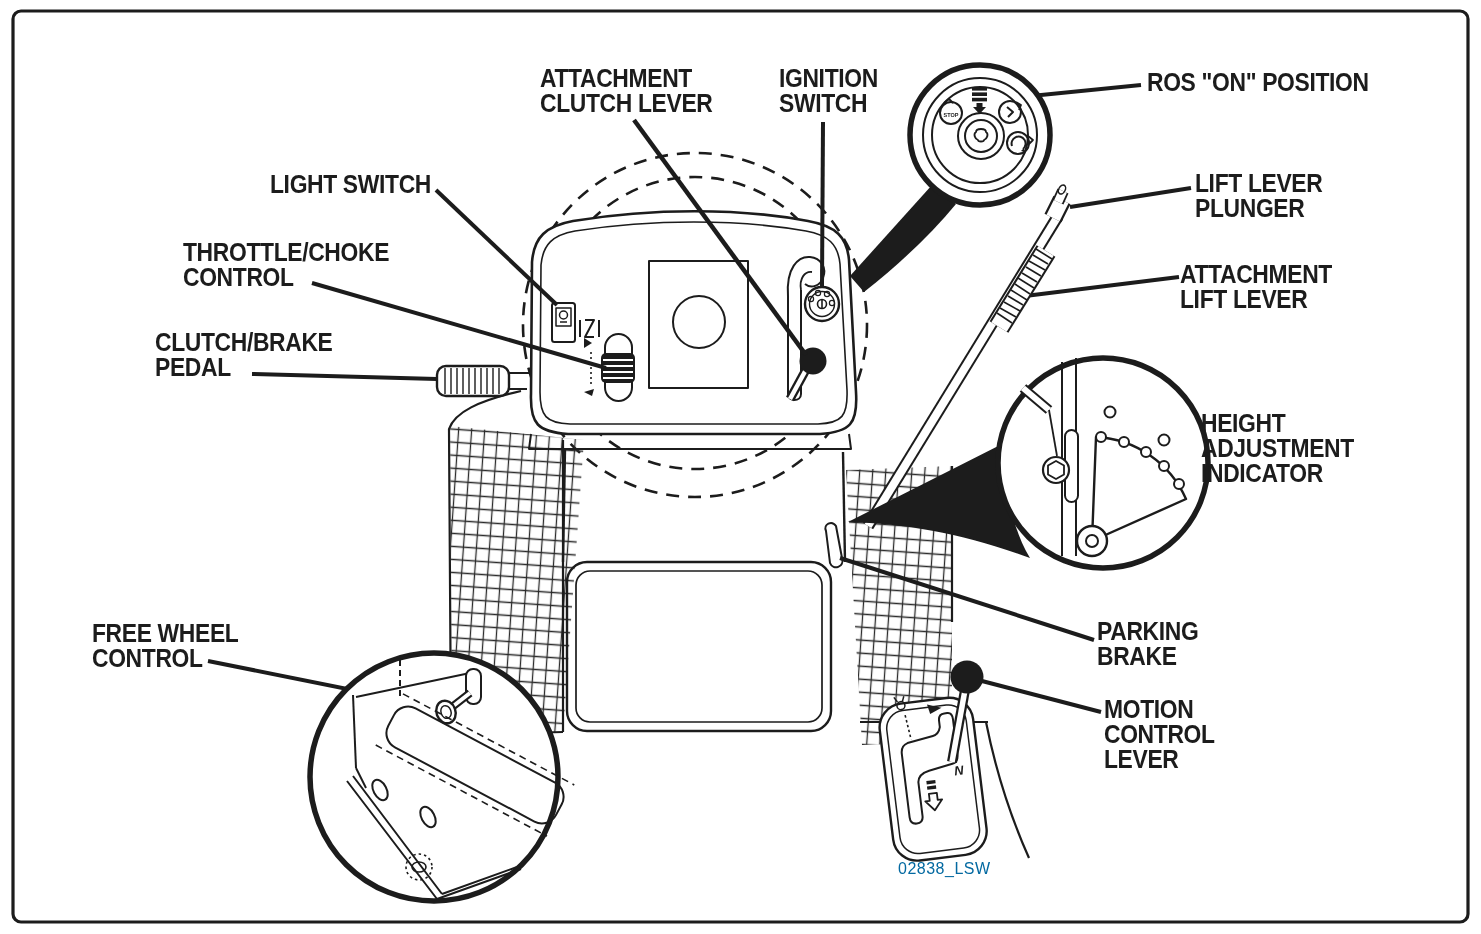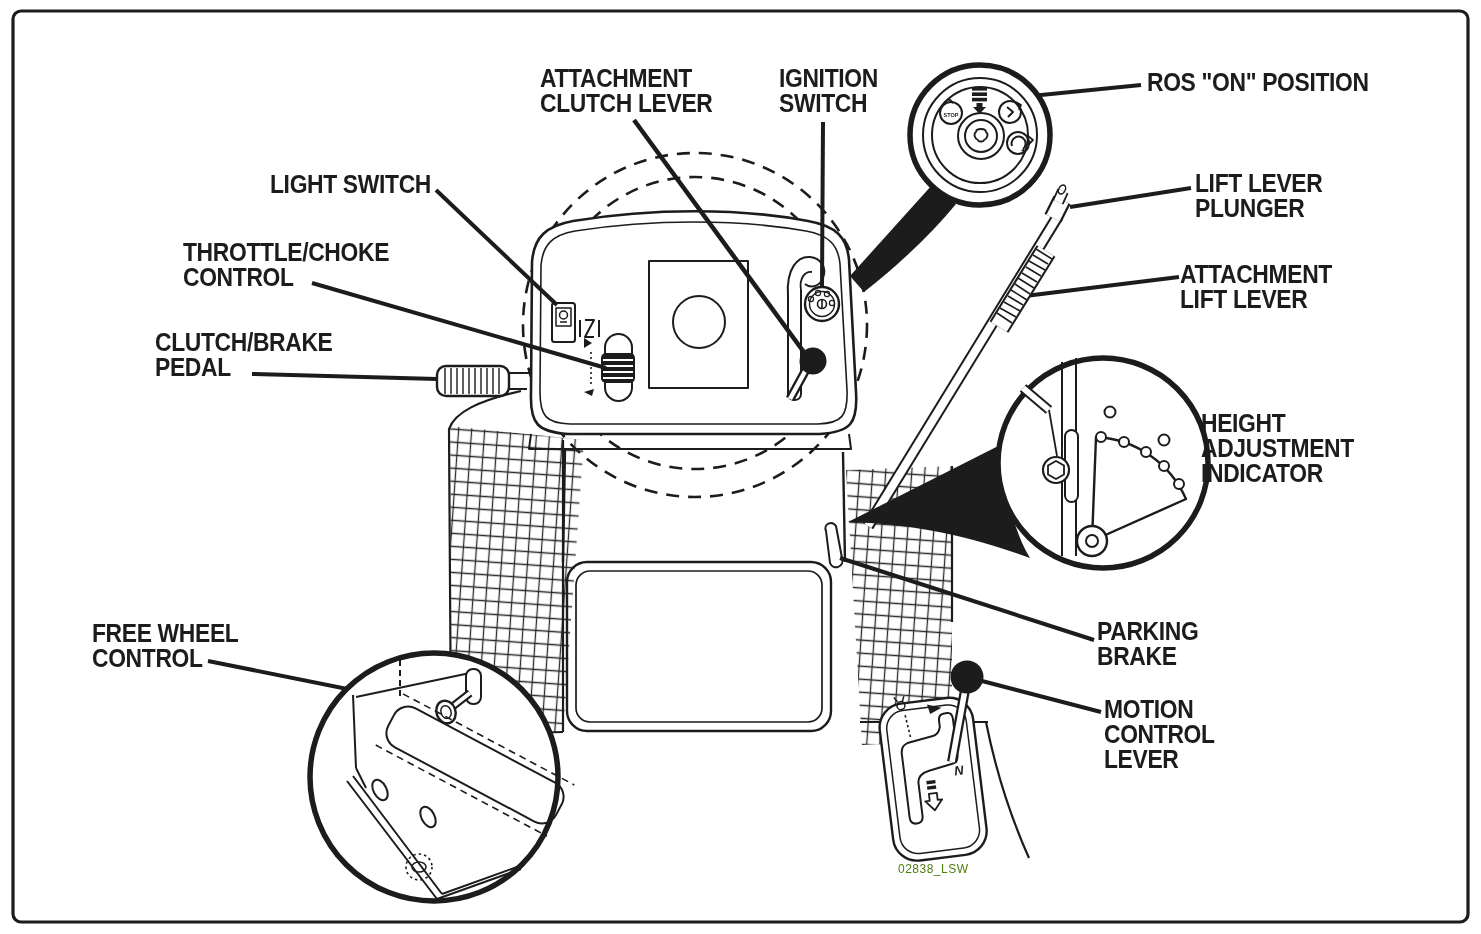--- a/index.html
+++ b/index.html
@@ -2,21 +2,21 @@
 <html><head>
 <meta charset="utf-8">
 <style>
   html,body{margin:0;padding:0;background:#fff;}
   #page{position:relative;width:1481px;height:934px;background:#ffffff;overflow:hidden;
         font-family:"Liberation Sans",sans-serif;}
   #art{position:absolute;left:0;top:0;}
   .label{position:absolute;font-weight:bold;font-size:26px;line-height:25px;
          letter-spacing:-0.4px;color:#1c1c1c;white-space:pre-line;
          transform:scaleX(0.88);transform-origin:left top;}
-  .caption{position:absolute;font-size:12px;line-height:16px;color:#4d7c0f;
+  .caption{position:absolute;font-size:16px;line-height:16px;color:#0369a1;
            letter-spacing:0.5px;}
 </style>
 </head>
 <body>
 
 <div id="page">
 
 <svg id="art" width="1481" height="934" viewBox="0 0 1481 934" fill="none" stroke="#1c1c1c" stroke-linecap="butt" stroke-linejoin="round">
 
   <defs>

